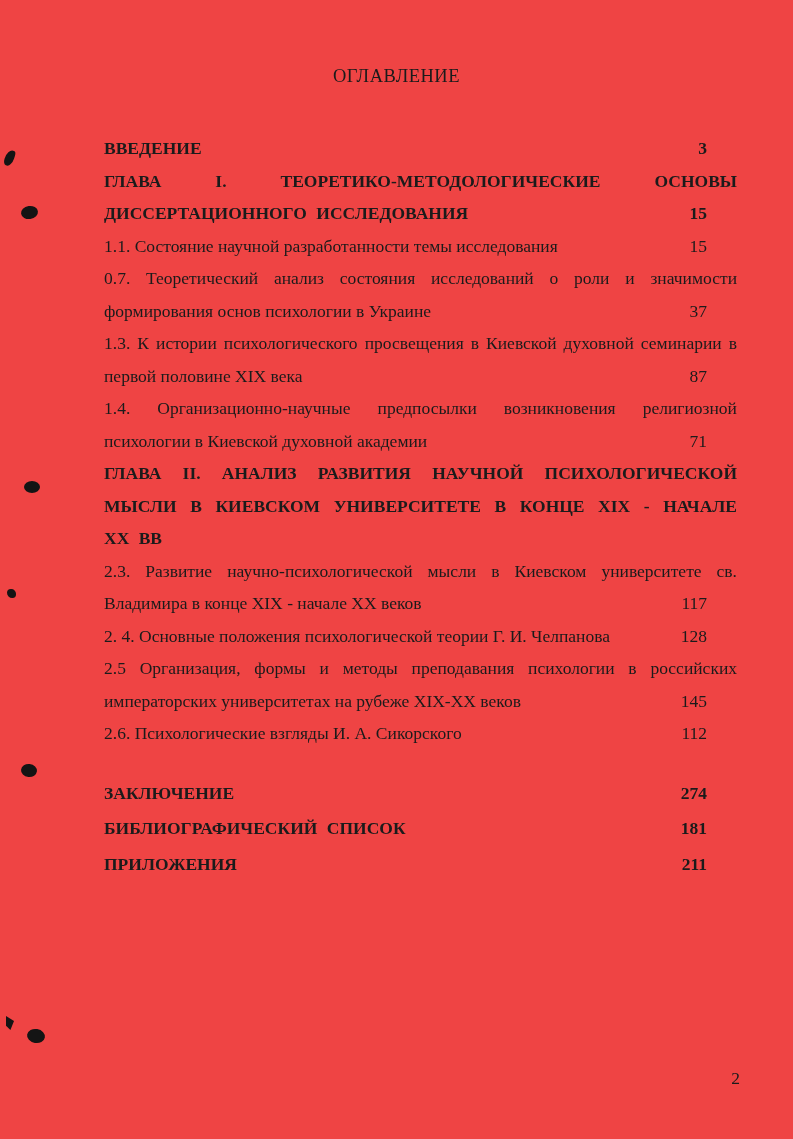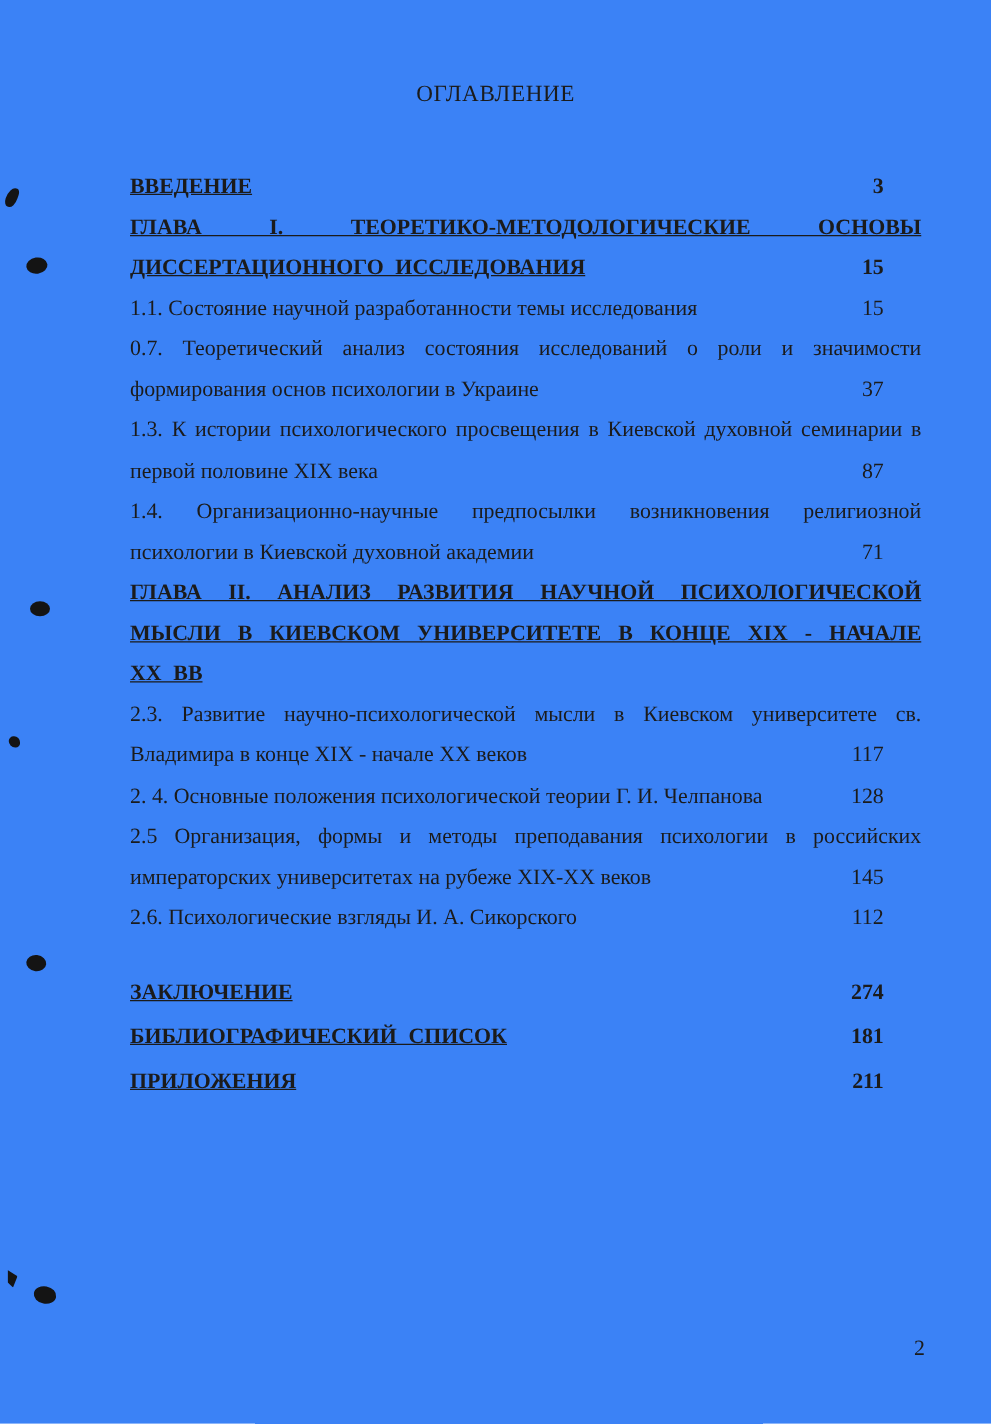--- a/index.html
+++ b/index.html
@@ -7,21 +7,21 @@
   body {
     width: 793px; height: 1139px;
     font-family: "Liberation Serif", serif;
     color: #1b1b1b;
     position: relative;
     overflow: hidden;
   }
   .page {
     position: relative;
     width: 793px; height: 1139px;
-    background: #3b82f6;
+    background: #ef4444;
   }
   .doc-title {
     padding-top: 66px;
     text-align: center;
     font-size: 18.5px;
     font-weight: normal;
     letter-spacing: 0.5px;
   }
   .toc {
     position: absolute;
@@ -33,21 +33,21 @@
     position: relative;
     font-size: 17.5px;
     line-height: 32.5px;
     text-align: justify;
   }
   .entry .epage {
     position: absolute;
     right: 30px;
     bottom: 0;
   }
-  .entry.bold { font-weight: bold; word-spacing: 5px; text-decoration: underline; }
+  .entry.bold { font-weight: bold; word-spacing: 5px; }
   .entry.gap-lg { margin-top: 27px; }
   .entry.gap-sm { margin-top: 3px; }
   .page-number {
     position: absolute;
     right: 53px;
     bottom: 50px;
     font-size: 17.5px;
   }
   
   .artifact { position: absolute; background: #141414; }

